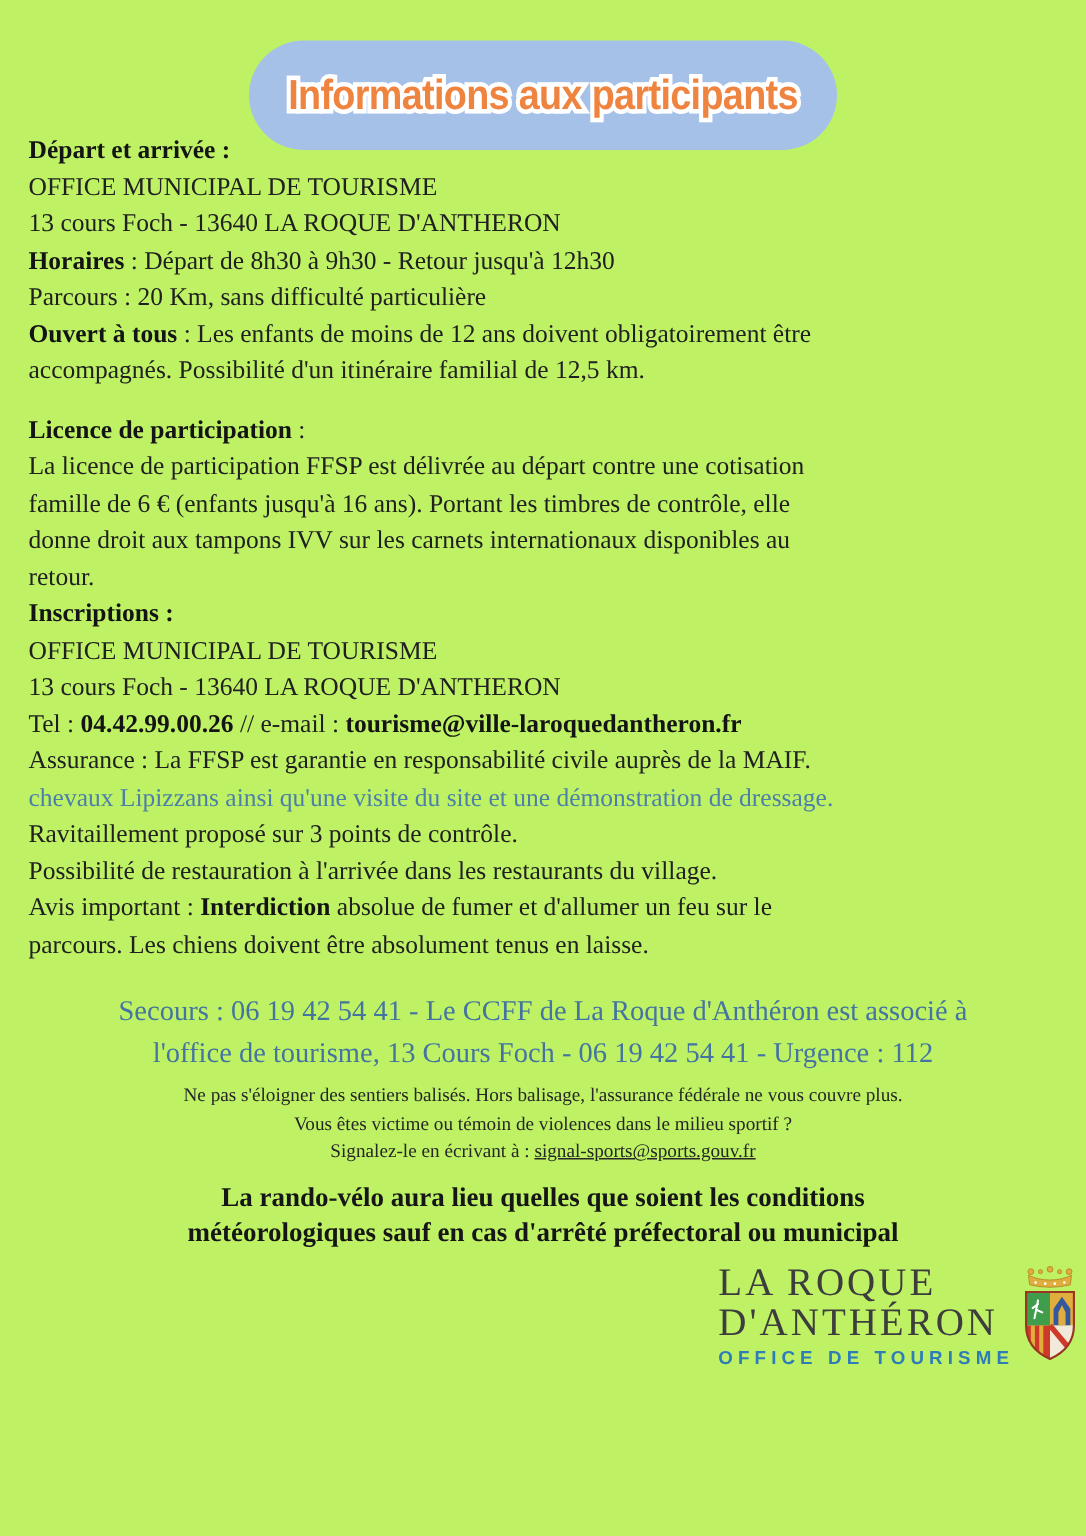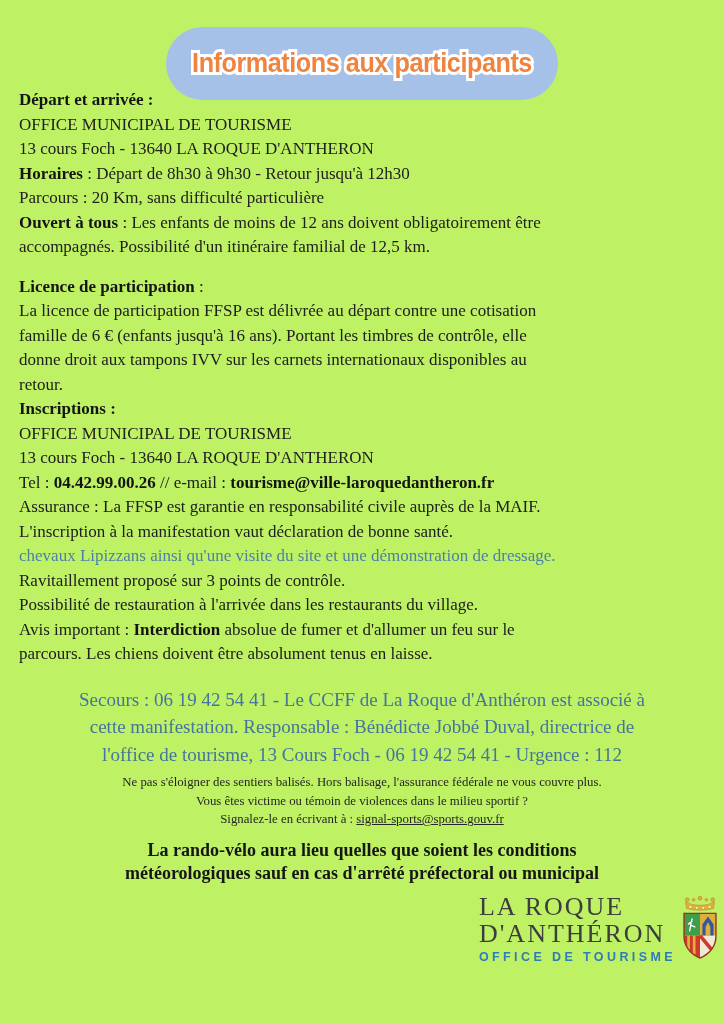--- a/index.html
+++ b/index.html
@@ -90,31 +90,29 @@
       <p class="line gap"><span class="b">Licence de participation</span><span> :</span></p>
       <p class="line"><span>La licence de participation FFSP est délivrée au départ contre une cotisation</span></p>
       <p class="line"><span>famille de 6 € (enfants jusqu'à 16 ans). Portant les timbres de contrôle, elle</span></p>
       <p class="line"><span>donne droit aux tampons IVV sur les carnets internationaux disponibles au</span></p>
       <p class="line"><span>retour.</span></p>
       <p class="line"><span class="b">Inscriptions :</span></p>
       <p class="line"><span>OFFICE MUNICIPAL DE TOURISME</span></p>
       <p class="line"><span>13 cours Foch - 13640 LA ROQUE D'ANTHERON</span></p>
       <p class="line"><span>Tel : </span><span class="b">04.42.99.00.26</span><span> // e-mail : </span><span class="b">tourisme@ville-laroquedantheron.fr</span></p>
       <p class="line"><span>Assurance : La FFSP est garantie en responsabilité civile auprès de la MAIF.</span></p>
-      <p class="line"><span>L'inscription à la manifestation vaut déclaration de bonne santé.</span></p>
       <p class="line"><span class="blue">chevaux Lipizzans ainsi qu'une visite du site et une démonstration de dressage.</span></p>
       <p class="line"><span>Ravitaillement proposé sur 3 points de contrôle.</span></p>
       <p class="line"><span>Possibilité de restauration à l'arrivée dans les restaurants du village.</span></p>
       <p class="line"><span>Avis important : </span><span class="b">Interdiction</span><span> absolue de fumer et d'allumer un feu sur le</span></p>
       <p class="line"><span>parcours. Les chiens doivent être absolument tenus en laisse.</span></p>
     </div>
 
   <div class="secours">
       <p class="line"><span>Secours : 06 19 42 54 41 - Le CCFF de La Roque d'Anthéron est associé à</span></p>
-      <p class="line"><span>cette manifestation. Responsable : Bénédicte Jobbé Duval, directrice de</span></p>
       <p class="line"><span>l'office de tourisme, 13 Cours Foch - 06 19 42 54 41  - Urgence : 112</span></p>
     </div>
 
   <div class="small">
       <p class="line"><span>Ne pas s'éloigner des sentiers balisés. Hors balisage, l'assurance fédérale ne vous couvre plus.</span></p>
       <p class="line"><span>Vous êtes victime ou témoin de violences dans le milieu sportif ?</span></p>
       <p class="line"><span>Signalez-le en écrivant à : </span><span class="u">signal-sports@sports.gouv.fr</span></p>
     </div>
 
   <div class="notice">

